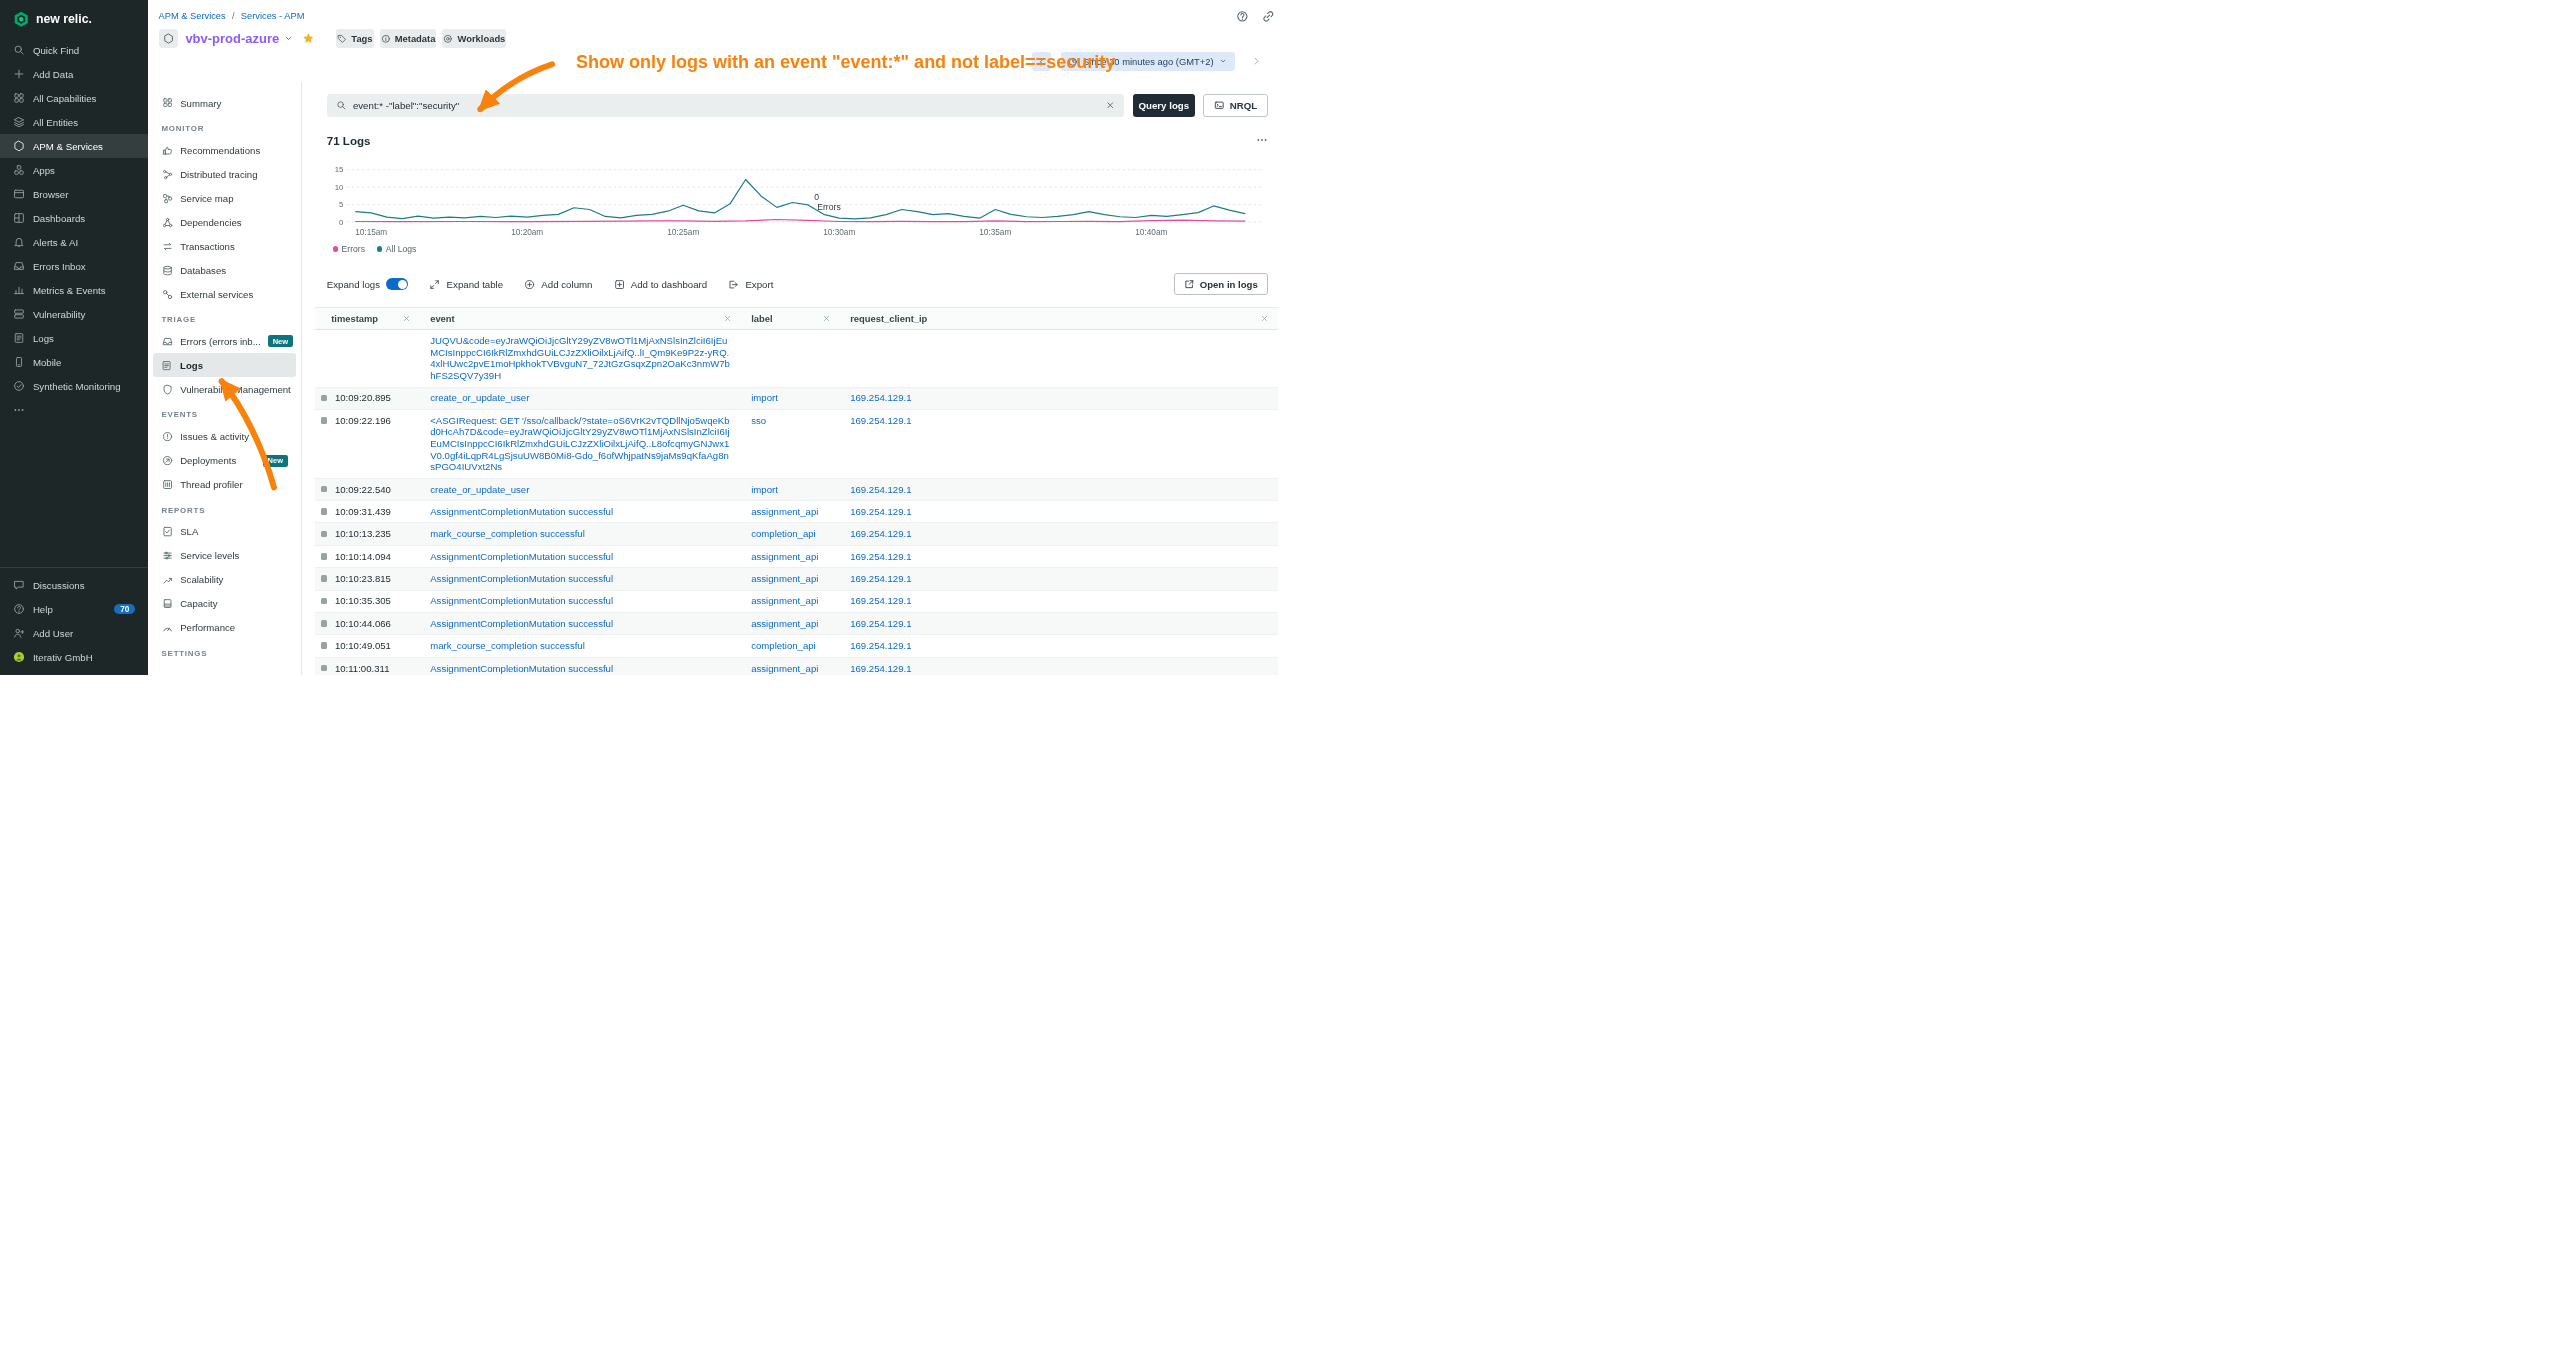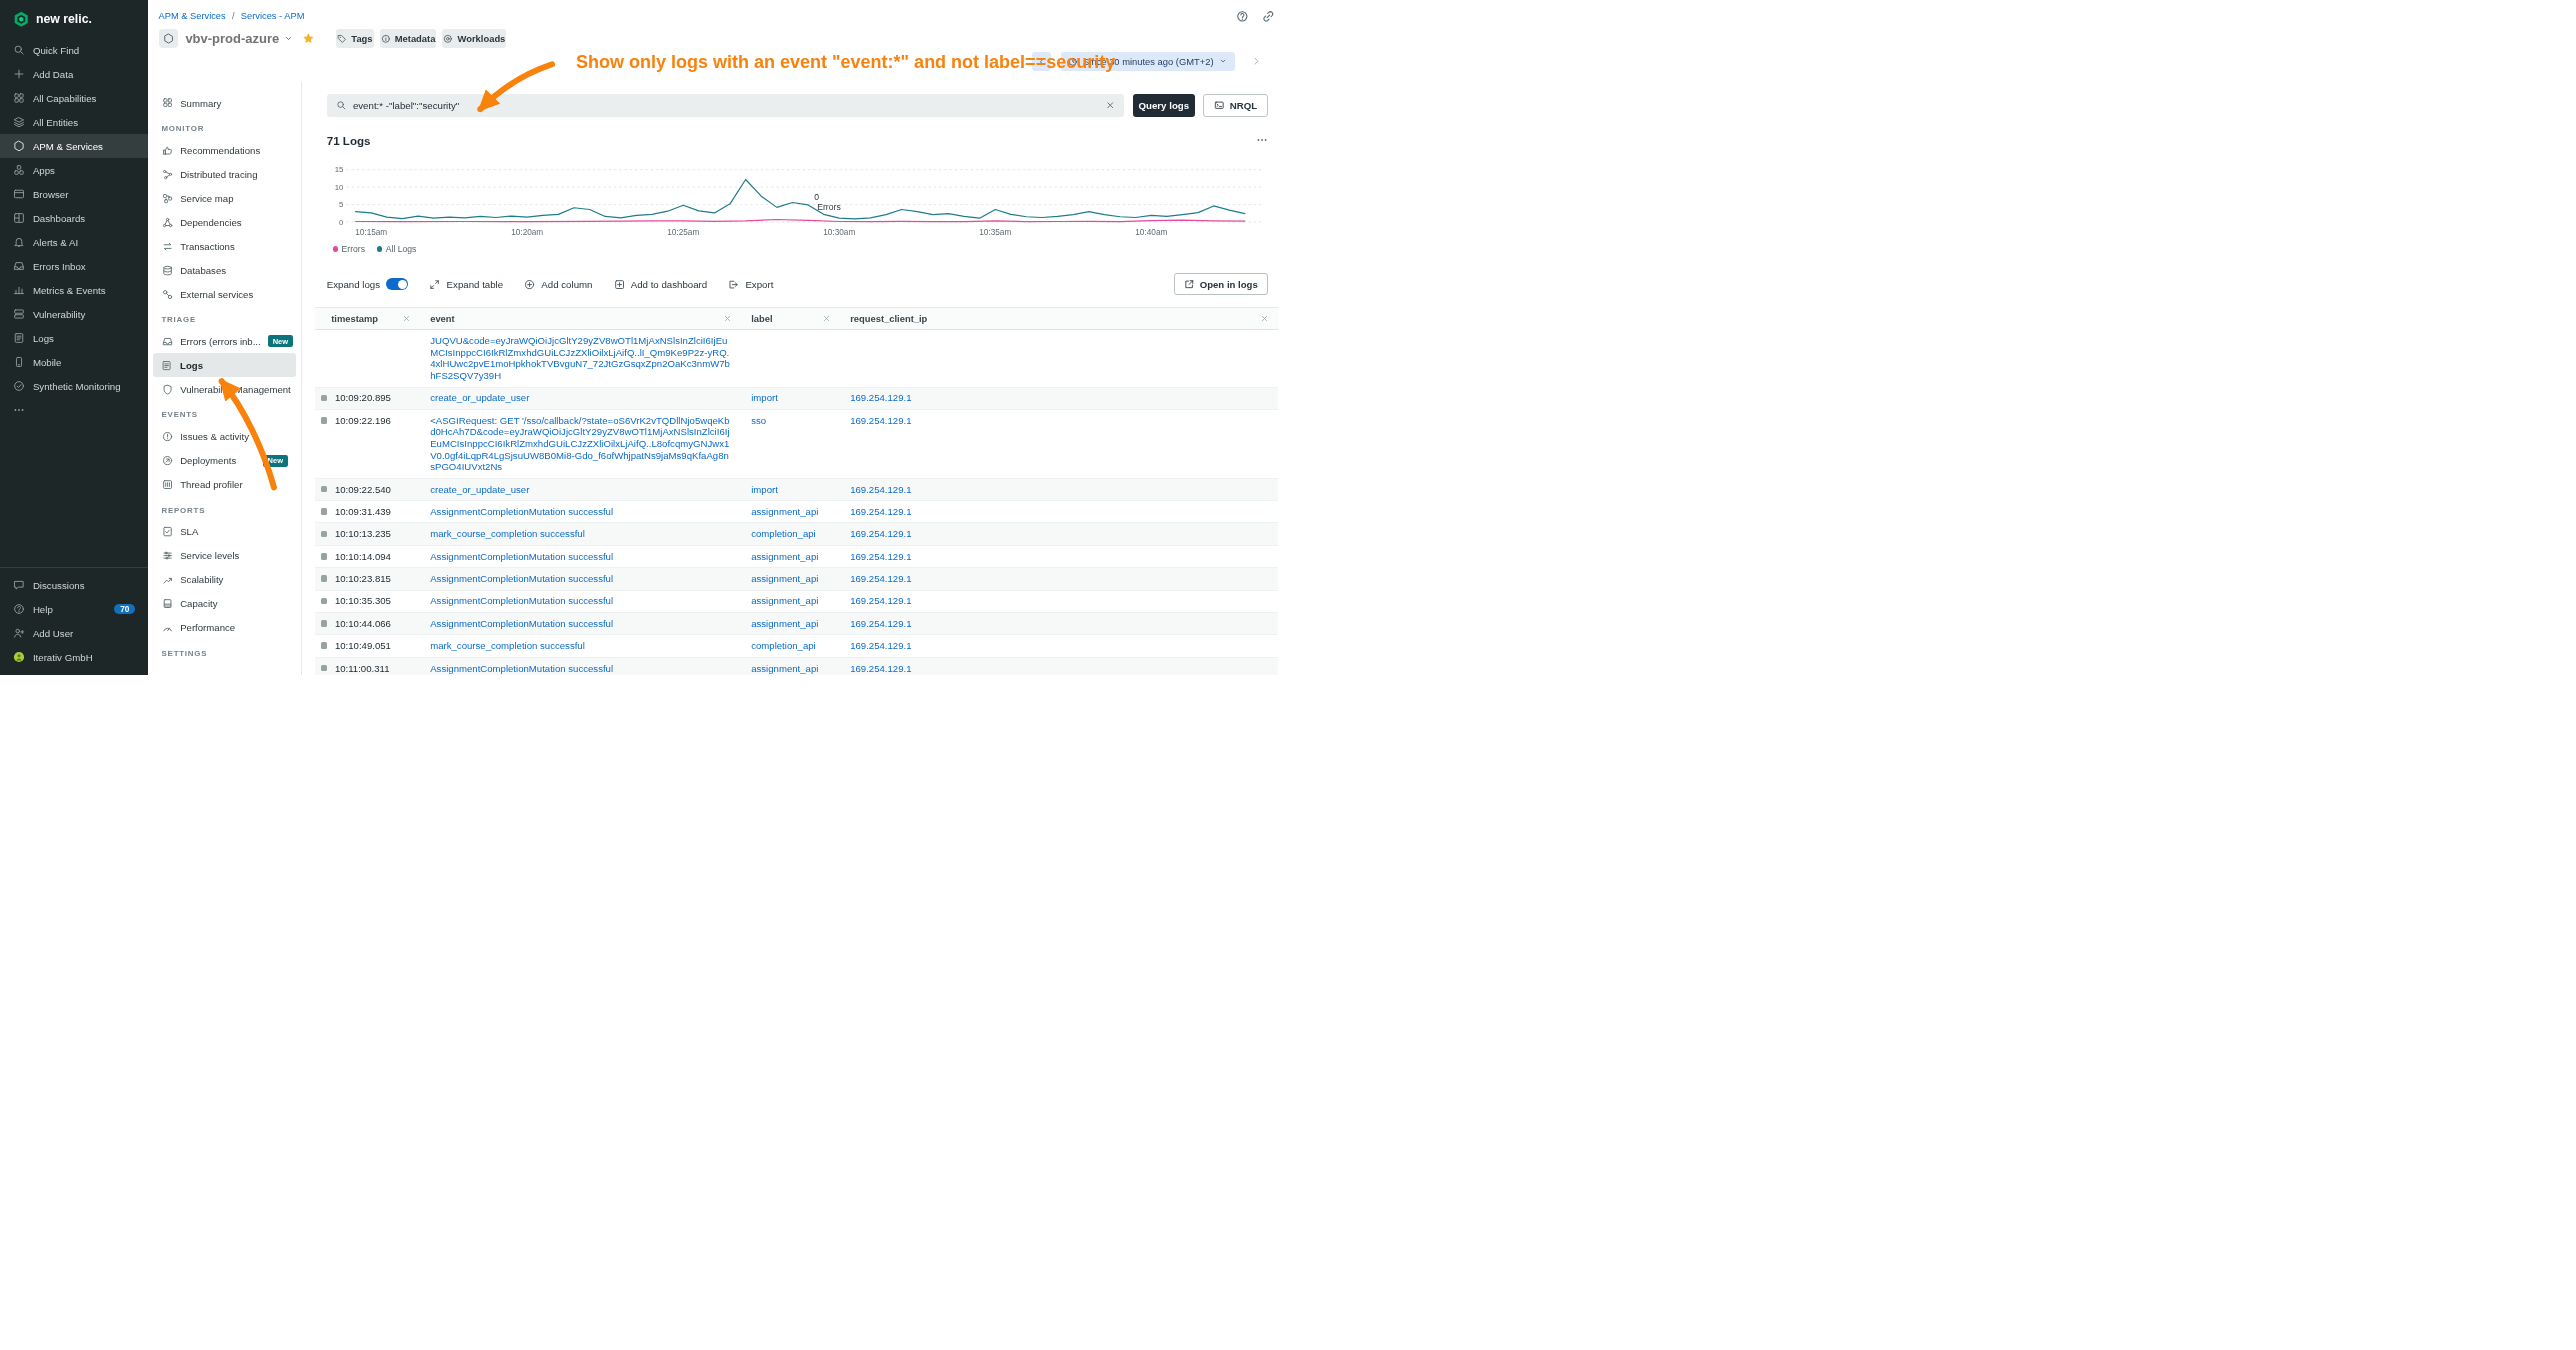--- a/index.html
+++ b/index.html
@@ -25,21 +25,21 @@
   .topbar{position:relative;height:82px;}
   .crumb-row{display:flex;justify-content:space-between;align-items:center;padding:9.7px 13.5px 0 10.5px;}
   .breadcrumb{font-size:9.3px;}
   .crumb-link{color:#0b6acb;text-decoration:none;}
   .crumb-sep{color:#6a767c;margin:0 3.7px;}
   .top-icons{display:flex;gap:13.5px;color:#53606a;}
   .top-icons .icon{width:12.7px;height:12.7px;}
   .title-row{display:flex;align-items:center;padding:6.7px 0 0 10.5px;}
   .entity-icon{width:19.4px;height:19.4px;border-radius:3.7px;background:#e9ecec;display:flex;align-items:center;justify-content:center;color:#515e63;}
   .entity-icon .icon{width:11.2px;height:11.2px;}
-  .page-title{margin:0 0 0 7.5px;font-size:13px;font-weight:700;color:#737373;}
+  .page-title{margin:0 0 0 7.5px;font-size:13px;font-weight:700;color:#8b5cf6;}
   .chev{width:9px;height:9px;margin-left:4.5px;color:#3a474d;}
   .star{width:12.7px;height:12.7px;margin-left:9.7px;}
   .pill-group{display:flex;gap:6px;margin-left:21px;}
   .pill{display:flex;align-items:center;gap:4.5px;height:19.4px;padding:0 1px;border:none;border-radius:3px;background:#e9ecec;font-size:9.4px;font-weight:600;color:#2a353b;font-family:inherit;}
   .pill .icon{width:9.7px;height:9.7px;color:#46535a;}
   .time-nav{position:absolute;top:52px;right:21px;display:flex;gap:10px;}
   .time-chev{width:18.7px;height:18.7px;border:none;border-radius:3px;background:#dde9f8;color:#1d5a9e;display:flex;align-items:center;justify-content:center;}
   .time-chev .icon{width:9.7px;height:9.7px;}
   .time-pill{display:flex;align-items:center;gap:5.2px;height:18.7px;padding:0 7.5px;border:none;border-radius:3px;background:#dde9f8;color:#1d3a5f;font-size:9.4px;font-family:inherit;}
   .time-pill .icon{width:9.7px;height:9.7px;}

